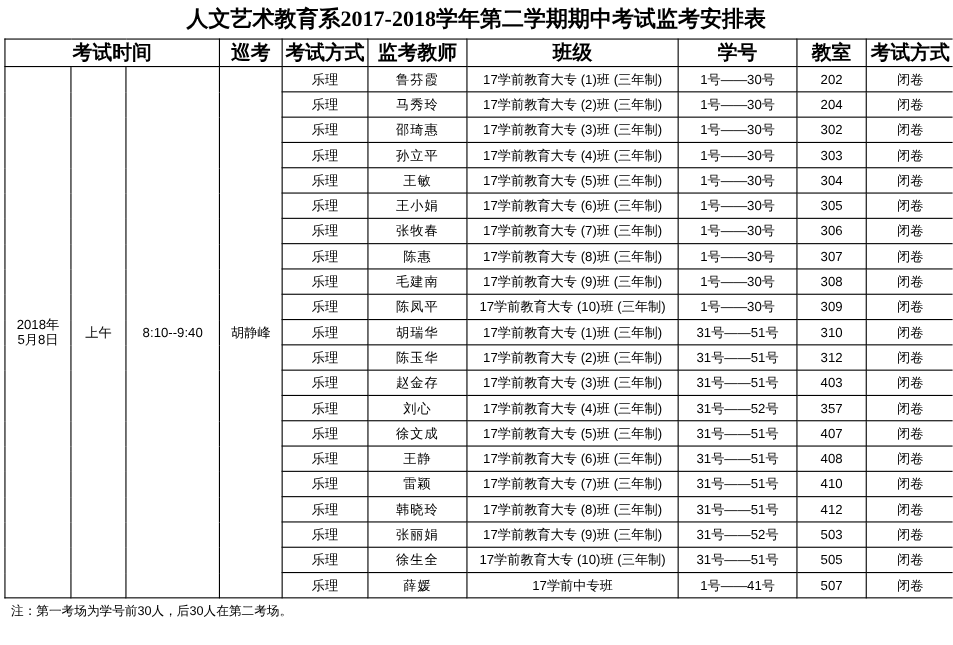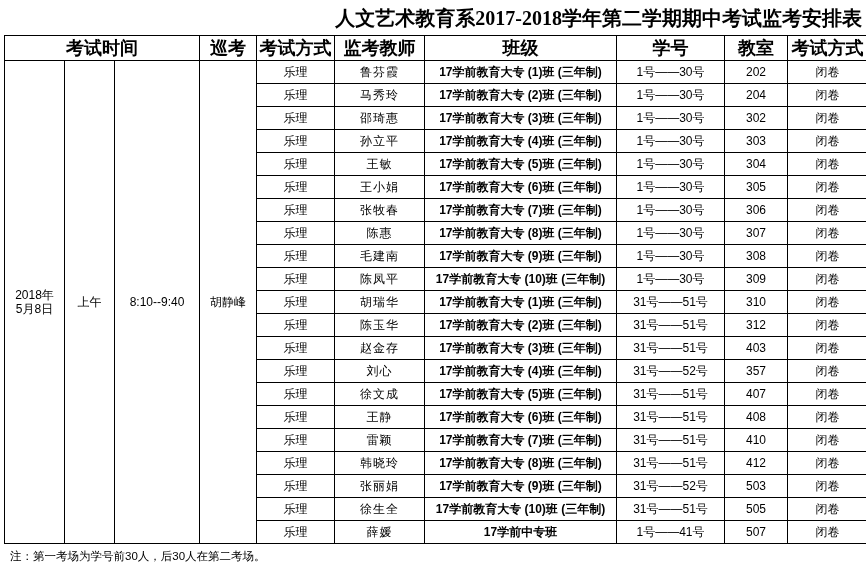--- a/index.html
+++ b/index.html
@@ -15,21 +15,21 @@
     overflow: hidden;
   }
   .page {
     width: 866px;
     height: 586px;
     position: relative;
     box-sizing: border-box;
     padding: 0 4px;
   }
   .doc-title {
-    text-align: right;
+    text-align: center;
     font-size: 20px;
     font-weight: bold;
     line-height: 30px;
     padding-top: 3px;
     padding-bottom: 2px;
     letter-spacing: 0px;
     font-family: "Liberation Serif", serif;
   }
   table.sched {
     border-collapse: collapse;
@@ -63,21 +63,20 @@
     margin-top: 48px;
   }
   td.teacher-cell {
     font-size: 13px;
     font-weight: normal;
     letter-spacing: 1px;
   }
   td.class-cell {
     font-size: 11px;
     text-align: center;
-    font-weight: bold;
   }
   td.id-cell {
     font-size: 11px;
   }
   td.room-cell, td.mode-cell, td.count-cell {
     font-size: 11px;
   }
   .footnote {
     font-size: 11.5px;
     margin: 4px 0 0 6px;

